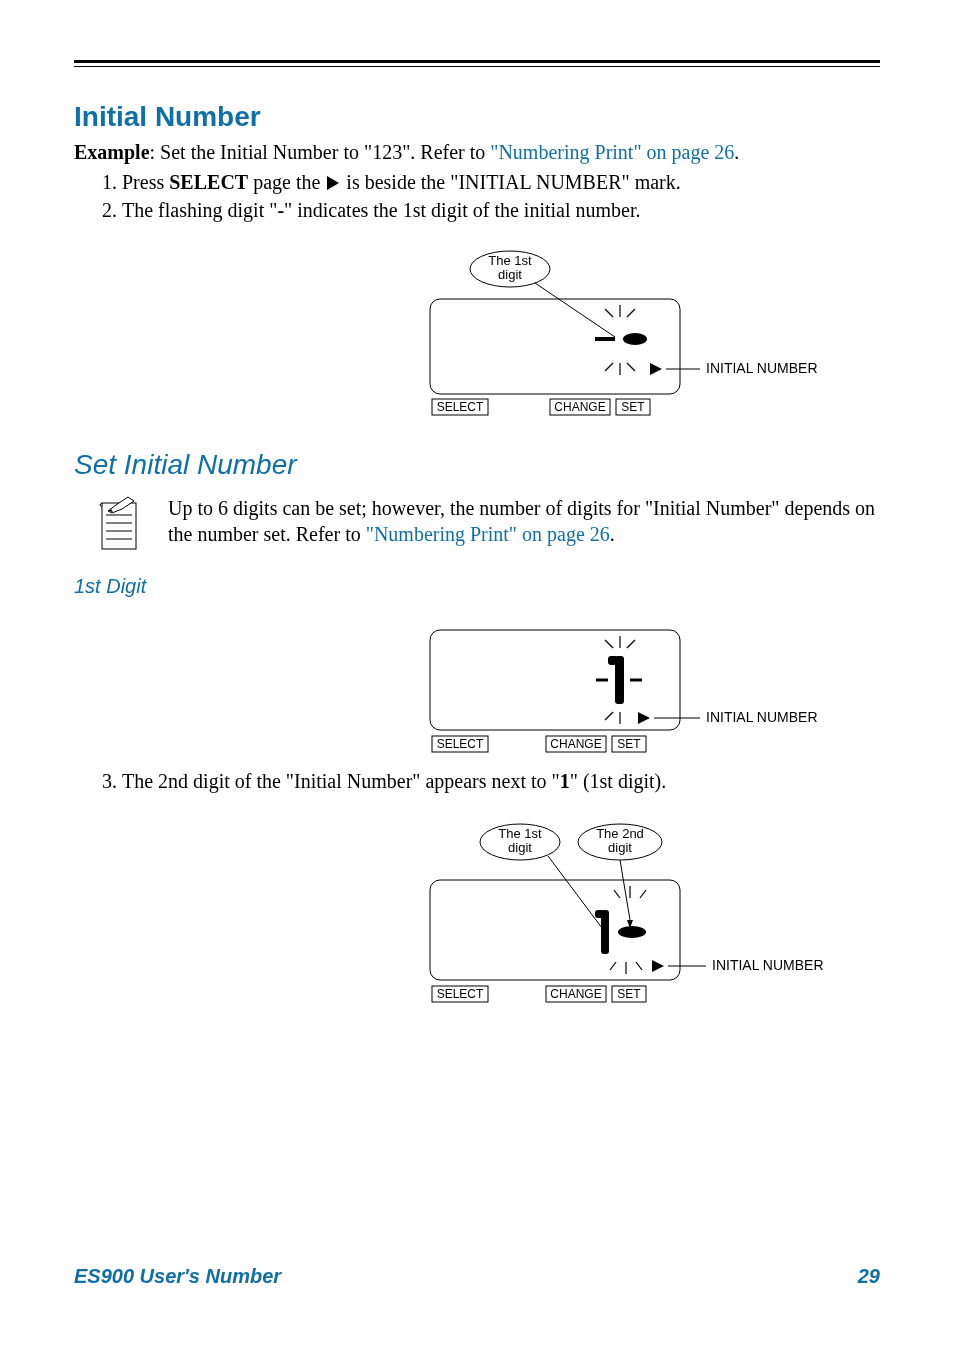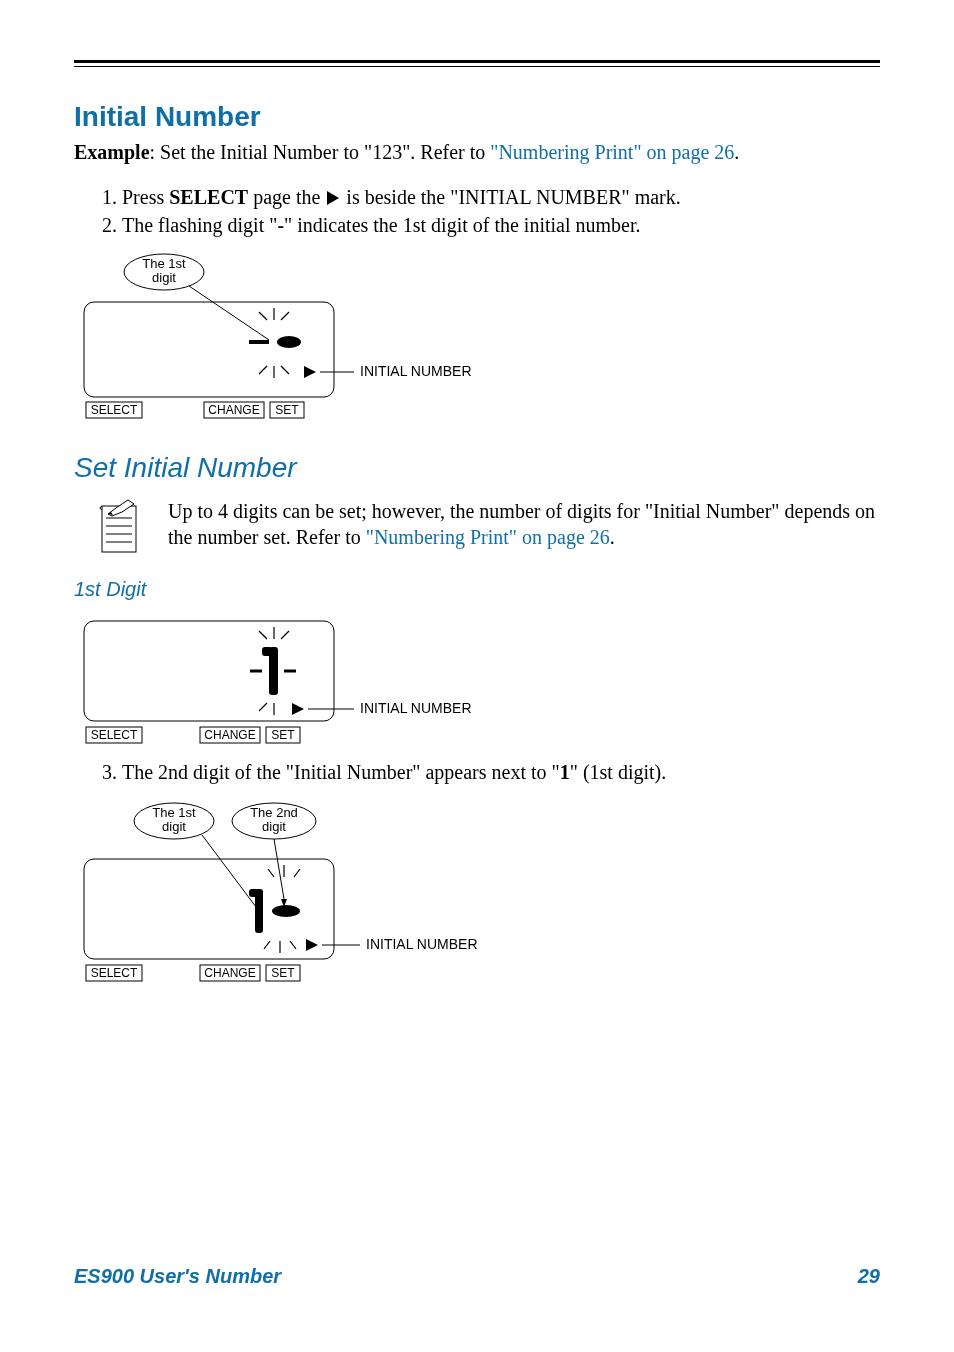--- a/index.html
+++ b/index.html
@@ -42,21 +42,21 @@
     font-family: Arial, Helvetica, sans-serif;
     color: #0f6fa6;
     font-style: italic;
     font-weight: normal;
     font-size: 20px;
     margin: 22px 0 6px 0;
   }
   .body-text {
     font-size: 20px;
     line-height: 1.3;
-    margin: 0 0 19px 0;
+    margin: 0 0 4px 0;
   }
   .link {
     color: #0f6fa6;
   }
   ol.steps {
     font-size: 20px;
     line-height: 1.3;
     margin: 2px 0 10px 48px;
     padding: 0;
   }
@@ -66,22 +66,22 @@
   .triangle {
     display: inline-block;
     width: 0; height: 0;
     border-top: 7px solid transparent;
     border-bottom: 7px solid transparent;
     border-left: 12px solid #000;
     vertical-align: -1px;
     margin: 0 2px;
   }
   .diagram-wrap {
-    text-align: left;
-    margin: 14px 0 10px 0;
+    text-align: right;
+    margin: 26px 0 10px 0;
   }
   .diagram-wrap svg { display: inline-block; }
   .note-row {
     display: flex;
     gap: 24px;
     align-items: flex-start;
     margin: 8px 0 0 24px;
   }
   .note-icon svg { display: block; }
   .note-text {
@@ -172,21 +172,21 @@
         <line x1="8" y1="20" x2="34" y2="20" stroke="#000"></line>
         <line x1="8" y1="28" x2="34" y2="28" stroke="#000"></line>
         <line x1="8" y1="36" x2="34" y2="36" stroke="#000"></line>
         <line x1="8" y1="44" x2="34" y2="44" stroke="#000"></line>
         <path d="M10 16 L18 10 L30 2 L36 6 L24 14 L14 18 Z" fill="#fff" stroke="#000"></path>
         <path d="M10 16 L13 14 L15 17 Z" fill="#000"></path>
         <path d="M4 12 Q0 10 4 8" fill="none" stroke="#000"></path>
       </svg>
     </div>
     <div class="note-text">
-      <span>Up to 4 digits can be set; however, the number of digits for "Initial Number" depends on the number set. Refer to </span><span class="link">"Numbering Print" on page 26</span><span>.</span>
+      <span>Up to 6 digits can be set; however, the number of digits for "Initial Number" depends on the number set. Refer to </span><span class="link">"Numbering Print" on page 26</span><span>.</span>
     </div>
   </div>
 
   <h3 class="subsub">1st Digit</h3>
 
 
   <div class="diagram-wrap">
     <svg width="460" height="130" viewBox="0 0 460 130">
       <rect x="10" y="6" width="250" height="100" rx="10" fill="none" stroke="#000"></rect>
       <g stroke="#000" stroke-width="1.2">

